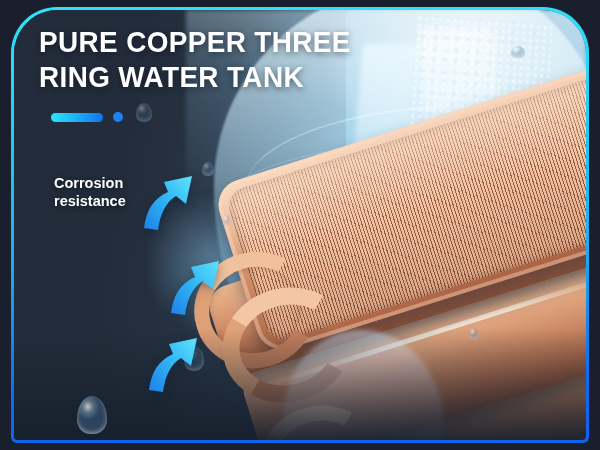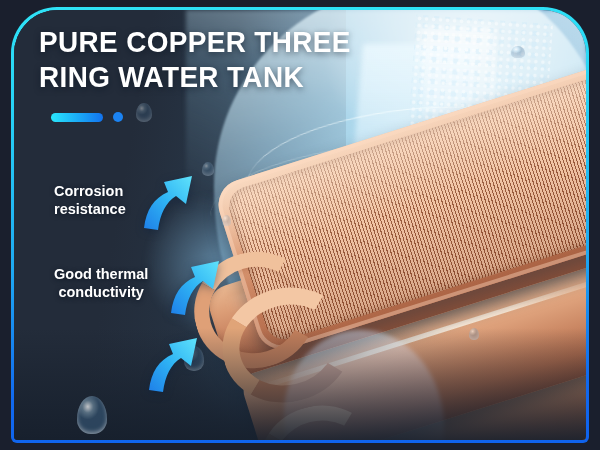--- a/index.html
+++ b/index.html
@@ -148,21 +148,21 @@
   }
 
   
   .feature{position:absolute;display:flex;align-items:center;gap:2px;}
   .feature .txt{
     color:#ffffff;font-weight:700;font-size:14.5px;line-height:1.26;
     text-shadow:0 1px 5px rgba(8,18,32,.75);
     white-space:pre-line;
     text-align:left;
   }
-  .f1{left:40px;top:172px;align-items:flex-end;}
+  .f1{left:40px;top:164px;align-items:flex-end;}
   .f2{left:40px;top:255px;}
   .f3{left:42px;top:334px;}
   .f1 .txt{text-align:left;}
   .f2 .txt{text-align:center;}
   .f3 .txt{text-align:center;}
 
   .arrow{
     position:absolute;width:56px;height:62px;
     filter:drop-shadow(0 2px 5px rgba(10,30,60,.45));
   }
@@ -364,24 +364,20 @@
         <defs>
           <linearGradient id="ag1" x1="0" y1="1" x2="1" y2="0">
             <stop offset="0" stop-color="#1e7fe8"></stop>
             <stop offset="0.5" stop-color="#2fb4f4"></stop>
             <stop offset="1" stop-color="#5fe2fb"></stop>
           </linearGradient>
         </defs>
         <path d="M2 58 C4 40 12 28 26 22 L22 12 L50 6 L44 34 L34 26 C24 32 18 44 16 60 Z" fill="url(#ag1)"></path>
       </svg>
 
-      <div class="feature f2">
-        <span class="txt">Good thermal
-conductivity</span>
-      </div>
       <svg class="arrow a2" viewBox="0 0 56 62">
         <defs>
           <linearGradient id="ag2" x1="0" y1="1" x2="1" y2="0">
             <stop offset="0" stop-color="#1e7fe8"></stop>
             <stop offset="0.5" stop-color="#2fb4f4"></stop>
             <stop offset="1" stop-color="#5fe2fb"></stop>
           </linearGradient>
         </defs>
         <path d="M2 58 C4 40 12 28 26 22 L22 12 L50 6 L44 34 L34 26 C24 32 18 44 16 60 Z" fill="url(#ag2)"></path>
       </svg>

